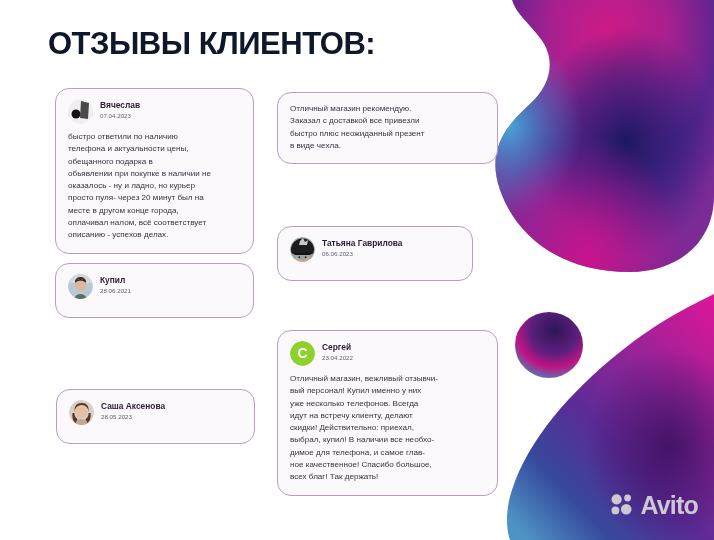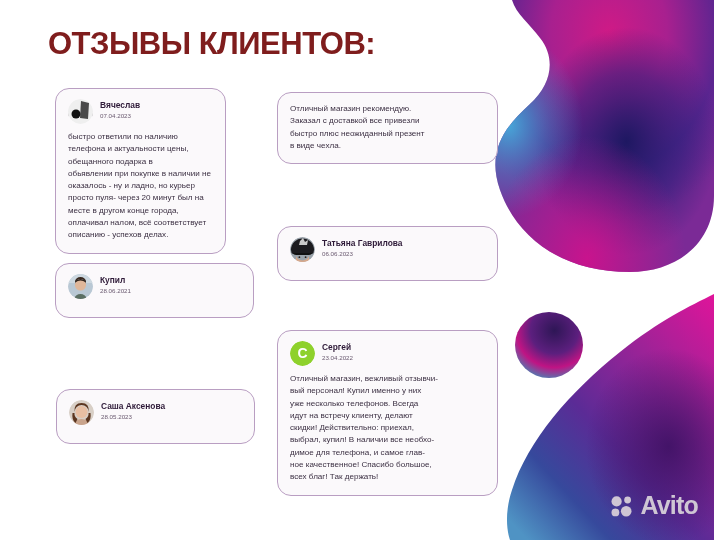--- a/index.html
+++ b/index.html
@@ -12,21 +12,21 @@
   }
   #bg-layer { position:absolute; inset:0; width:714px; height:540px; z-index:0; }
 
   .page-title {
     position:absolute;
     left:48px; top:26px;
     z-index:3;
     font-size:31px;
     font-weight:bold;
     letter-spacing:-0.5px;
-    color:#7f1d1d;
+    color:#0f172a;
     font-family:"Liberation Sans", sans-serif;
     white-space:nowrap;
   }
 
   .cards-layer { position:absolute; inset:0; z-index:3; }
 
   .review-card {
     position:absolute;
     background:#fbf9fb;
     border:1.2px solid #b99ec2;
@@ -62,33 +62,32 @@
     margin-top:1px;
   }
   .card-body {
     font-size:8.1px;
     line-height:1.52;
     color:#3b2f42;
     white-space:pre-line;
   }
 
   
-  #card-vyacheslav { left:55px;  top:88px;  width:171px; }
+  #card-vyacheslav { left:55px;  top:88px;  width:199px; }
   #card-denis      { left:55px;  top:263px; width:199px; }
   #card-sasha      { left:56px;  top:389px; width:199px; }
   #card-kuibyshev  { left:277px; top:92px;  width:221px; }
-  #card-tatyana    { left:277px; top:226px; width:221px; }
+  #card-tatyana    { left:277px; top:226px; width:196px; }
   #card-sergey     { left:277px; top:330px; width:221px; }
 
   .avito-logo {
     position:absolute;
     right:16px; bottom:22px;
     z-index:4;
     display:flex;
-    align-items:center;
     gap:5px;
   }
   .avito-logo .mark { display:block; }
   .avito-logo .wordmark {
     font-size:25px;
     font-weight:bold;
     color:#cfc6d4;
     letter-spacing:-0.8px;
     line-height:1;
     font-family:"Liberation Sans", sans-serif;

